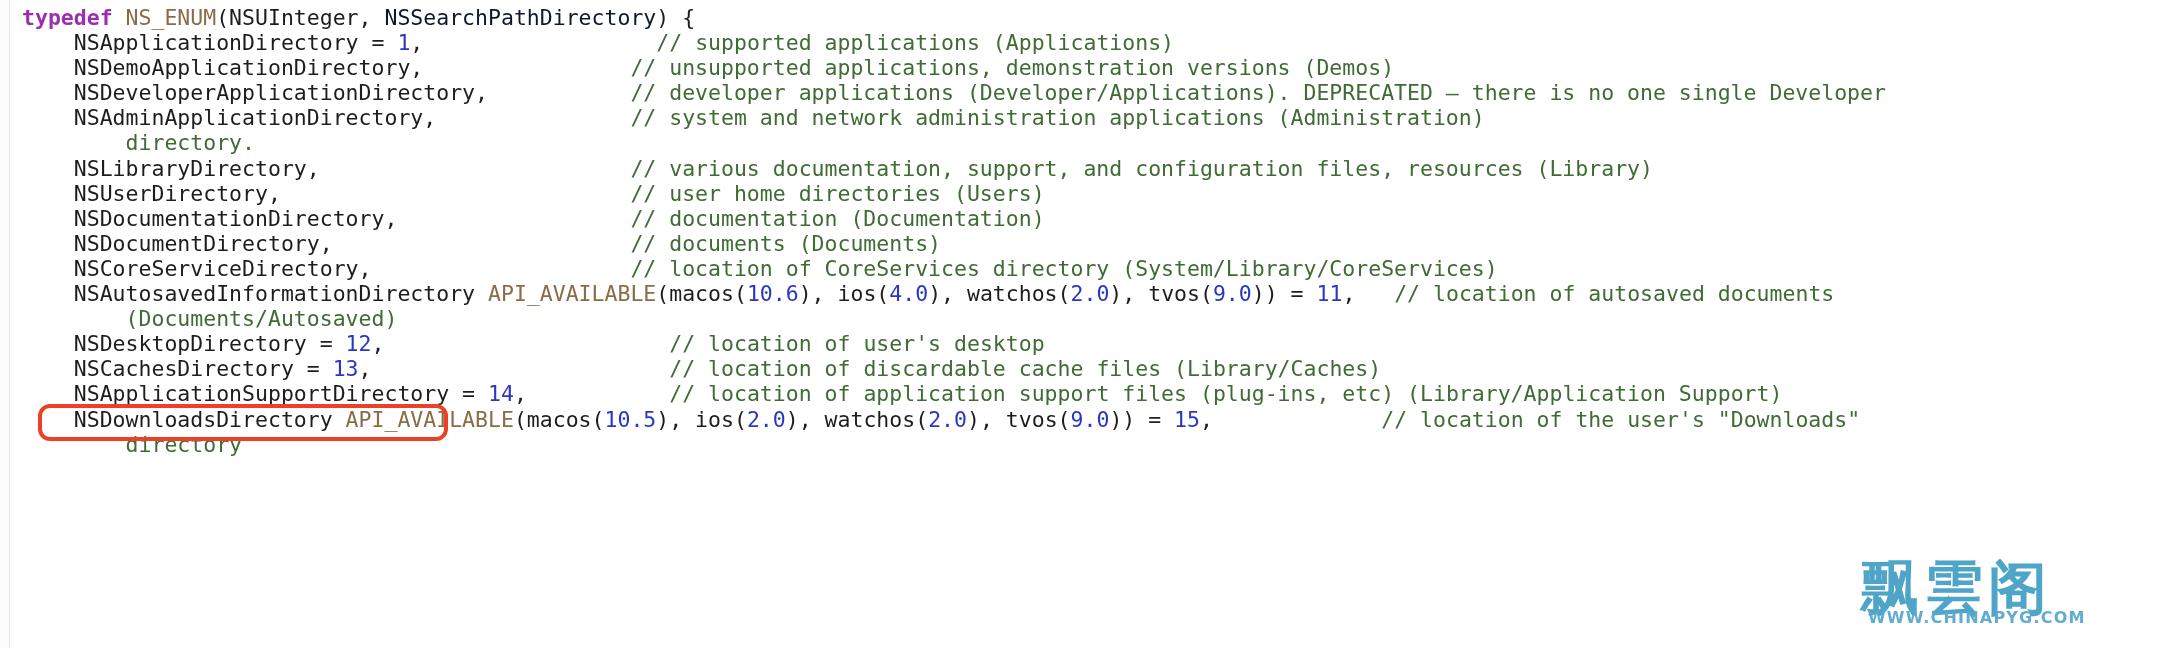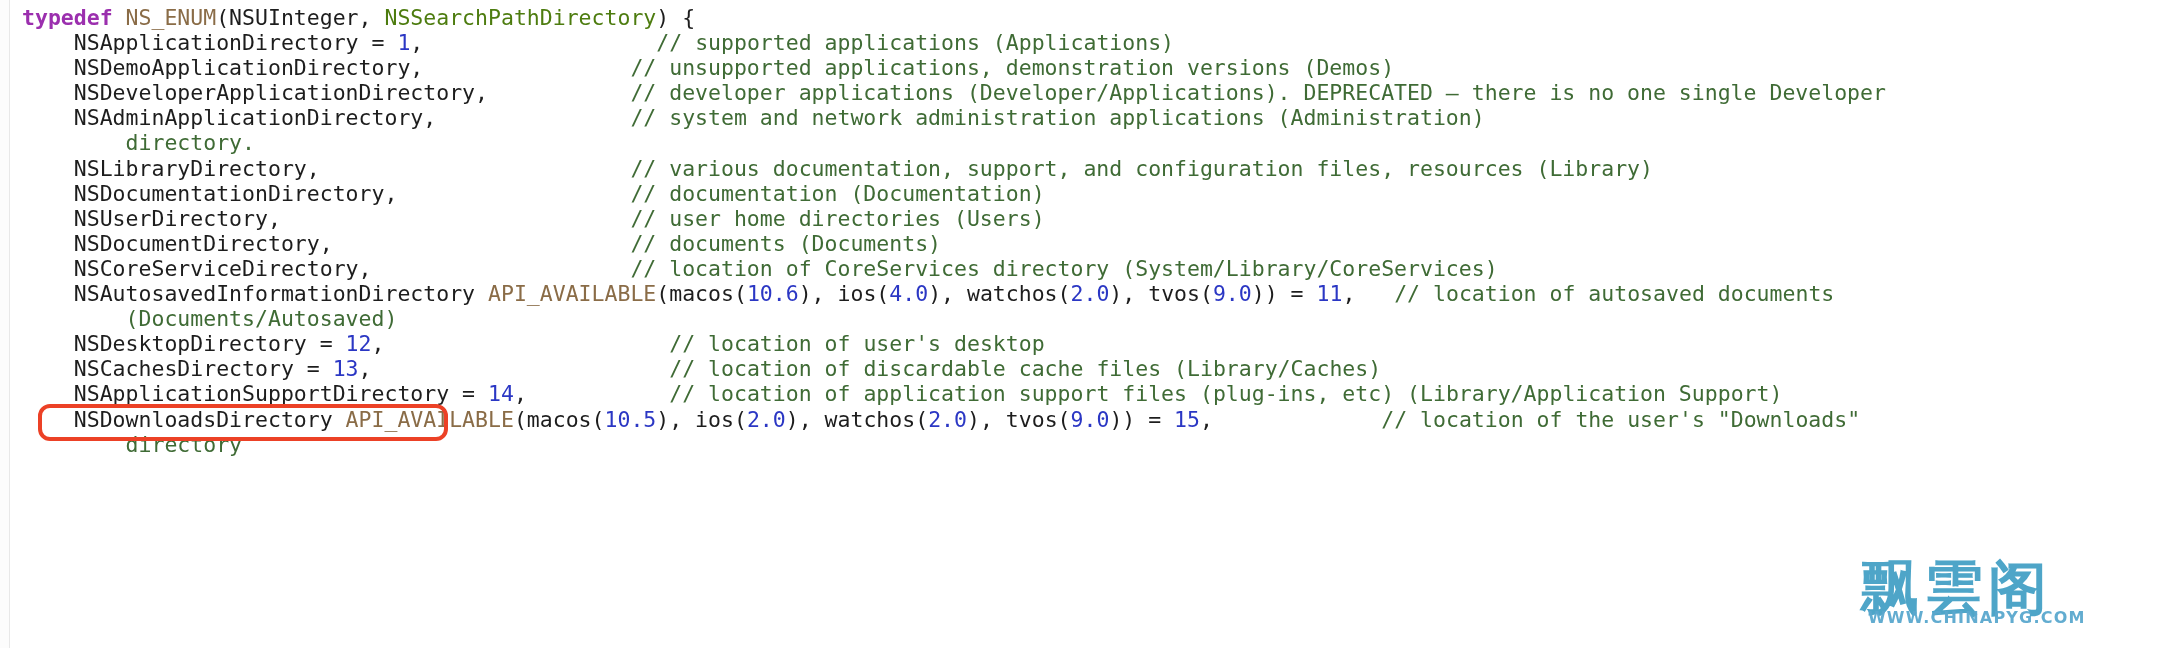--- a/index.html
+++ b/index.html
@@ -47,21 +47,21 @@
     font-size: 21.5px;
     line-height: 25.1px;
     white-space: pre;
     color: #1d1d1d;
     letter-spacing: 0px;
   }
 
   
   .tok-keyword  { color: #9b2fae; font-weight: bold; }
   .tok-macro    { color: #8a6c47; }
-  .tok-type     { color: #4d7c0f; text-align: center; }
+  .tok-type     { color: #0f172a; text-align: center; }
   .tok-plain    { color: #1d1d1d; }
   .tok-number   { color: #2b37c4; }
   .tok-comment  { color: #3f6b35; text-align: right; }
 
   
   #highlight-box {
     position: absolute;
     left: 38px;
     top: 546px;
     width: 410px;
@@ -118,22 +118,22 @@
   <div id="gutter-strip"></div>
 
   <div id="code-block">
       <div class="code-line"><span class="tok-keyword">typedef</span><span class="tok-plain"> </span><span class="tok-macro">NS_ENUM</span><span class="tok-plain">(NSUInteger, </span><span class="tok-type">NSSearchPathDirectory</span><span class="tok-plain">) {</span></div>
       <div class="code-line"><span class="tok-plain">    NSApplicationDirectory = </span><span class="tok-number">1</span><span class="tok-plain">,                  </span><span class="tok-comment">// supported applications (Applications)</span></div>
       <div class="code-line"><span class="tok-plain">    NSDemoApplicationDirectory,                </span><span class="tok-comment">// unsupported applications, demonstration versions (Demos)</span></div>
       <div class="code-line"><span class="tok-plain">    NSDeveloperApplicationDirectory,           </span><span class="tok-comment">// developer applications (Developer/Applications). DEPRECATED – there is no one single Developer</span></div>
       <div class="code-line"><span class="tok-plain">    NSAdminApplicationDirectory,               </span><span class="tok-comment">// system and network administration applications (Administration)</span></div>
       <div class="code-line"><span class="tok-plain">        </span><span class="tok-comment">directory.</span></div>
       <div class="code-line"><span class="tok-plain">    NSLibraryDirectory,                        </span><span class="tok-comment">// various documentation, support, and configuration files, resources (Library)</span></div>
+      <div class="code-line"><span class="tok-plain">    NSUserDirectory,                           </span><span class="tok-comment">// user home directories (Users)</span></div>
       <div class="code-line"><span class="tok-plain">    NSDocumentationDirectory,                  </span><span class="tok-comment">// documentation (Documentation)</span></div>
-      <div class="code-line"><span class="tok-plain">    NSUserDirectory,                           </span><span class="tok-comment">// user home directories (Users)</span></div>
       <div class="code-line"><span class="tok-plain">    NSDocumentDirectory,                       </span><span class="tok-comment">// documents (Documents)</span></div>
       <div class="code-line"><span class="tok-plain">    NSCoreServiceDirectory,                    </span><span class="tok-comment">// location of CoreServices directory (System/Library/CoreServices)</span></div>
       <div class="code-line"><span class="tok-plain">    NSAutosavedInformationDirectory </span><span class="tok-macro">API_AVAILABLE</span><span class="tok-plain">(macos(</span><span class="tok-number">10.6</span><span class="tok-plain">), ios(</span><span class="tok-number">4.0</span><span class="tok-plain">), watchos(</span><span class="tok-number">2.0</span><span class="tok-plain">), tvos(</span><span class="tok-number">9.0</span><span class="tok-plain">)) = </span><span class="tok-number">11</span><span class="tok-plain">,   </span><span class="tok-comment">// location of autosaved documents</span></div>
       <div class="code-line"><span class="tok-plain">        </span><span class="tok-comment">(Documents/Autosaved)</span></div>
       <div class="code-line"><span class="tok-plain">    NSDesktopDirectory = </span><span class="tok-number">12</span><span class="tok-plain">,                      </span><span class="tok-comment">// location of user's desktop</span></div>
       <div class="code-line"><span class="tok-plain">    NSCachesDirectory = </span><span class="tok-number">13</span><span class="tok-plain">,                       </span><span class="tok-comment">// location of discardable cache files (Library/Caches)</span></div>
       <div class="code-line"><span class="tok-plain">    NSApplicationSupportDirectory = </span><span class="tok-number">14</span><span class="tok-plain">,           </span><span class="tok-comment">// location of application support files (plug-ins, etc) (Library/Application Support)</span></div>
       <div class="code-line"><span class="tok-plain">    NSDownloadsDirectory </span><span class="tok-macro">API_AVAILABLE</span><span class="tok-plain">(macos(</span><span class="tok-number">10.5</span><span class="tok-plain">), ios(</span><span class="tok-number">2.0</span><span class="tok-plain">), watchos(</span><span class="tok-number">2.0</span><span class="tok-plain">), tvos(</span><span class="tok-number">9.0</span><span class="tok-plain">)) = </span><span class="tok-number">15</span><span class="tok-plain">,             </span><span class="tok-comment">// location of the user's "Downloads"</span></div>
       <div class="code-line"><span class="tok-plain">        </span><span class="tok-comment">directory</span></div>
     </div>

